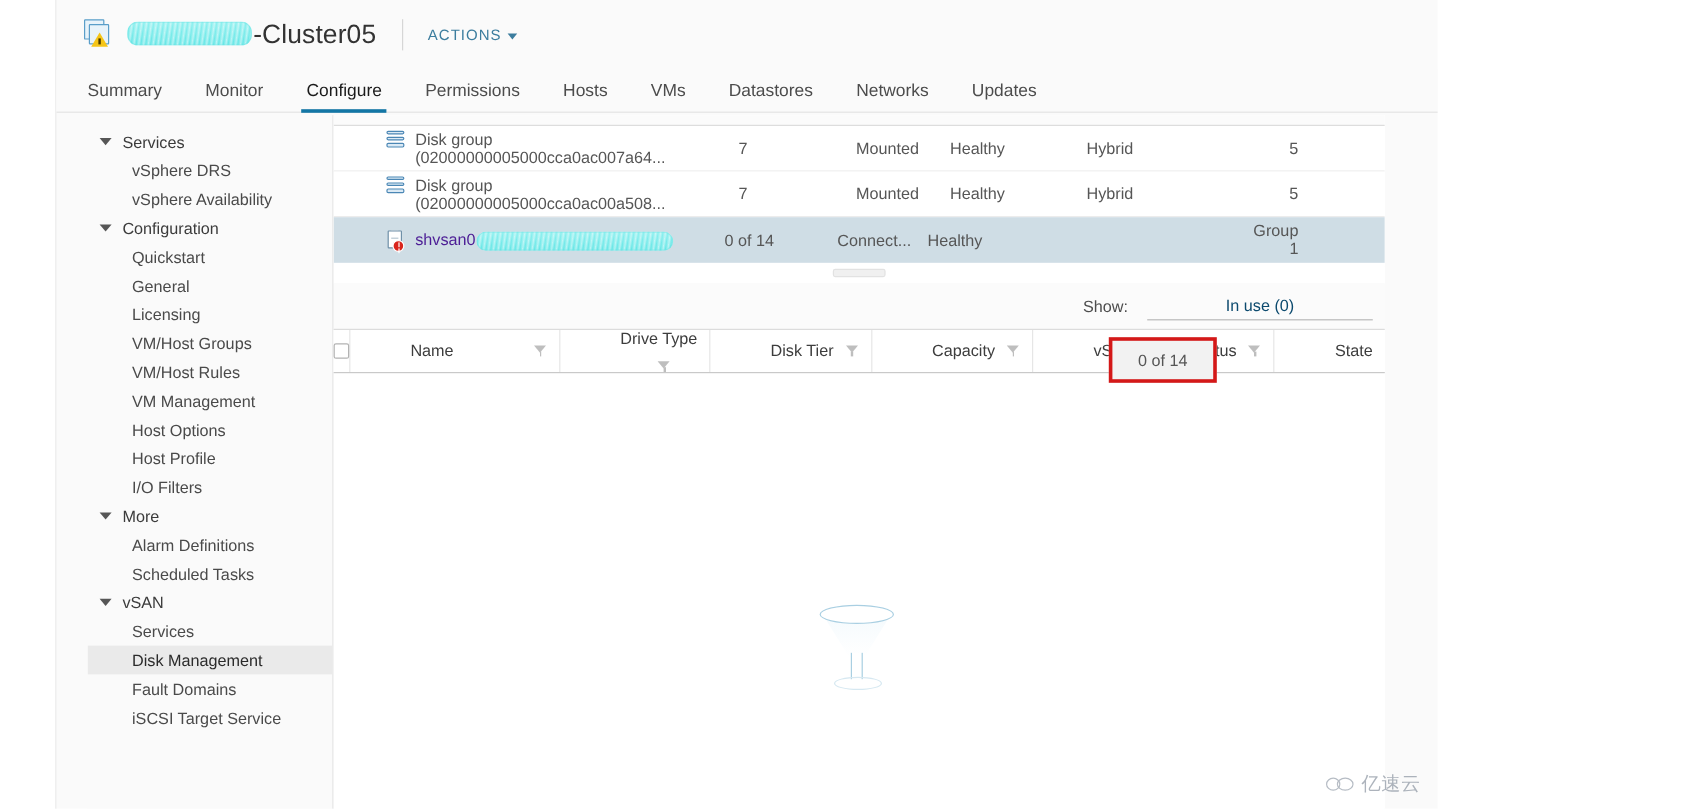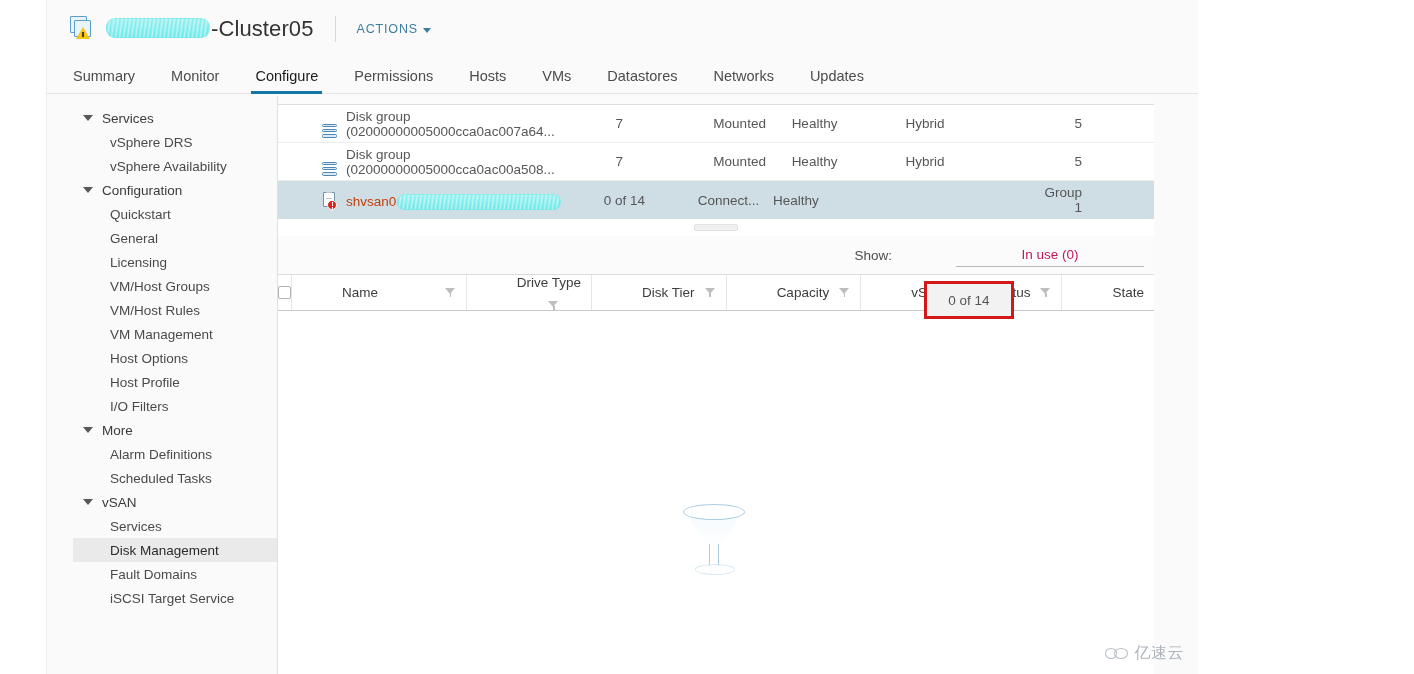--- a/index.html
+++ b/index.html
@@ -223,21 +223,21 @@
     height: 38px;
     border-bottom: 1px solid #ececec;
     font-size: 13.5px;
     color: #565656;
     background: #ffffff;
   }
   .u-row.selected {
     background: #cfdde5;
     border-bottom: none;
   }
-  .c-name { width: 374px; display: flex; align-items: flex-end; padding-left: 44px; }
+  .c-name { width: 374px; display: flex; align-items: flex-start; padding-left: 44px; }
   .c-num  { width: 110px; }
   .c-state{ width: 88px; }
   .c-health{ width: 128px; }
   .c-type { width: 190px; }
   .c-fd   { flex: 1; text-align: right; padding-right: 72px; }
 
   .dg-icon {
     width: 15px; height: 15px;
     margin-right: 9px;
     flex: 0 0 auto;
@@ -286,21 +286,21 @@
     border: 1px solid #ffffff;
   }
   .host-icon .err::after {
     content: "";
     position: absolute;
     left: 3.5px; top: 1.8px;
     width: 1.3px; height: 4px;
     background: #ffffff;
     box-shadow: 0 5px 0 0 #ffffff;
   }
-  .host-link { color: #c2410c; }
+  .host-link { color: #4c1d95; }
   .redact.t2 {
     width: 164px; height: 16px;
     margin-left: 1px;
     position: relative; top: 1px;
   }
 
   
   .annot-box {
     position: absolute;
     left: 646px; top: 185px;
@@ -345,23 +345,22 @@
     background: #fbfbfb;
     font-size: 13.5px;
     color: #4d4d4d;
     text-align: center;
   }
   .show-label { margin-right: 16px; color: #4d4d4d; }
   .show-select {
     min-width: 188px;
     padding: 3px 2px 4px 2px;
     border-bottom: 1px solid #b9b9b9;
-    color: #be185d;
+    color: #0c4a6e;
     cursor: pointer;
-    margin-left: 48px;
   }
 
   
   .lower-table {
     position: absolute;
     left: 0; right: 0; top: 178px;
     bottom: 0;
     background: #ffffff;
     border-top: 1px solid #dcdcdc;
   }

